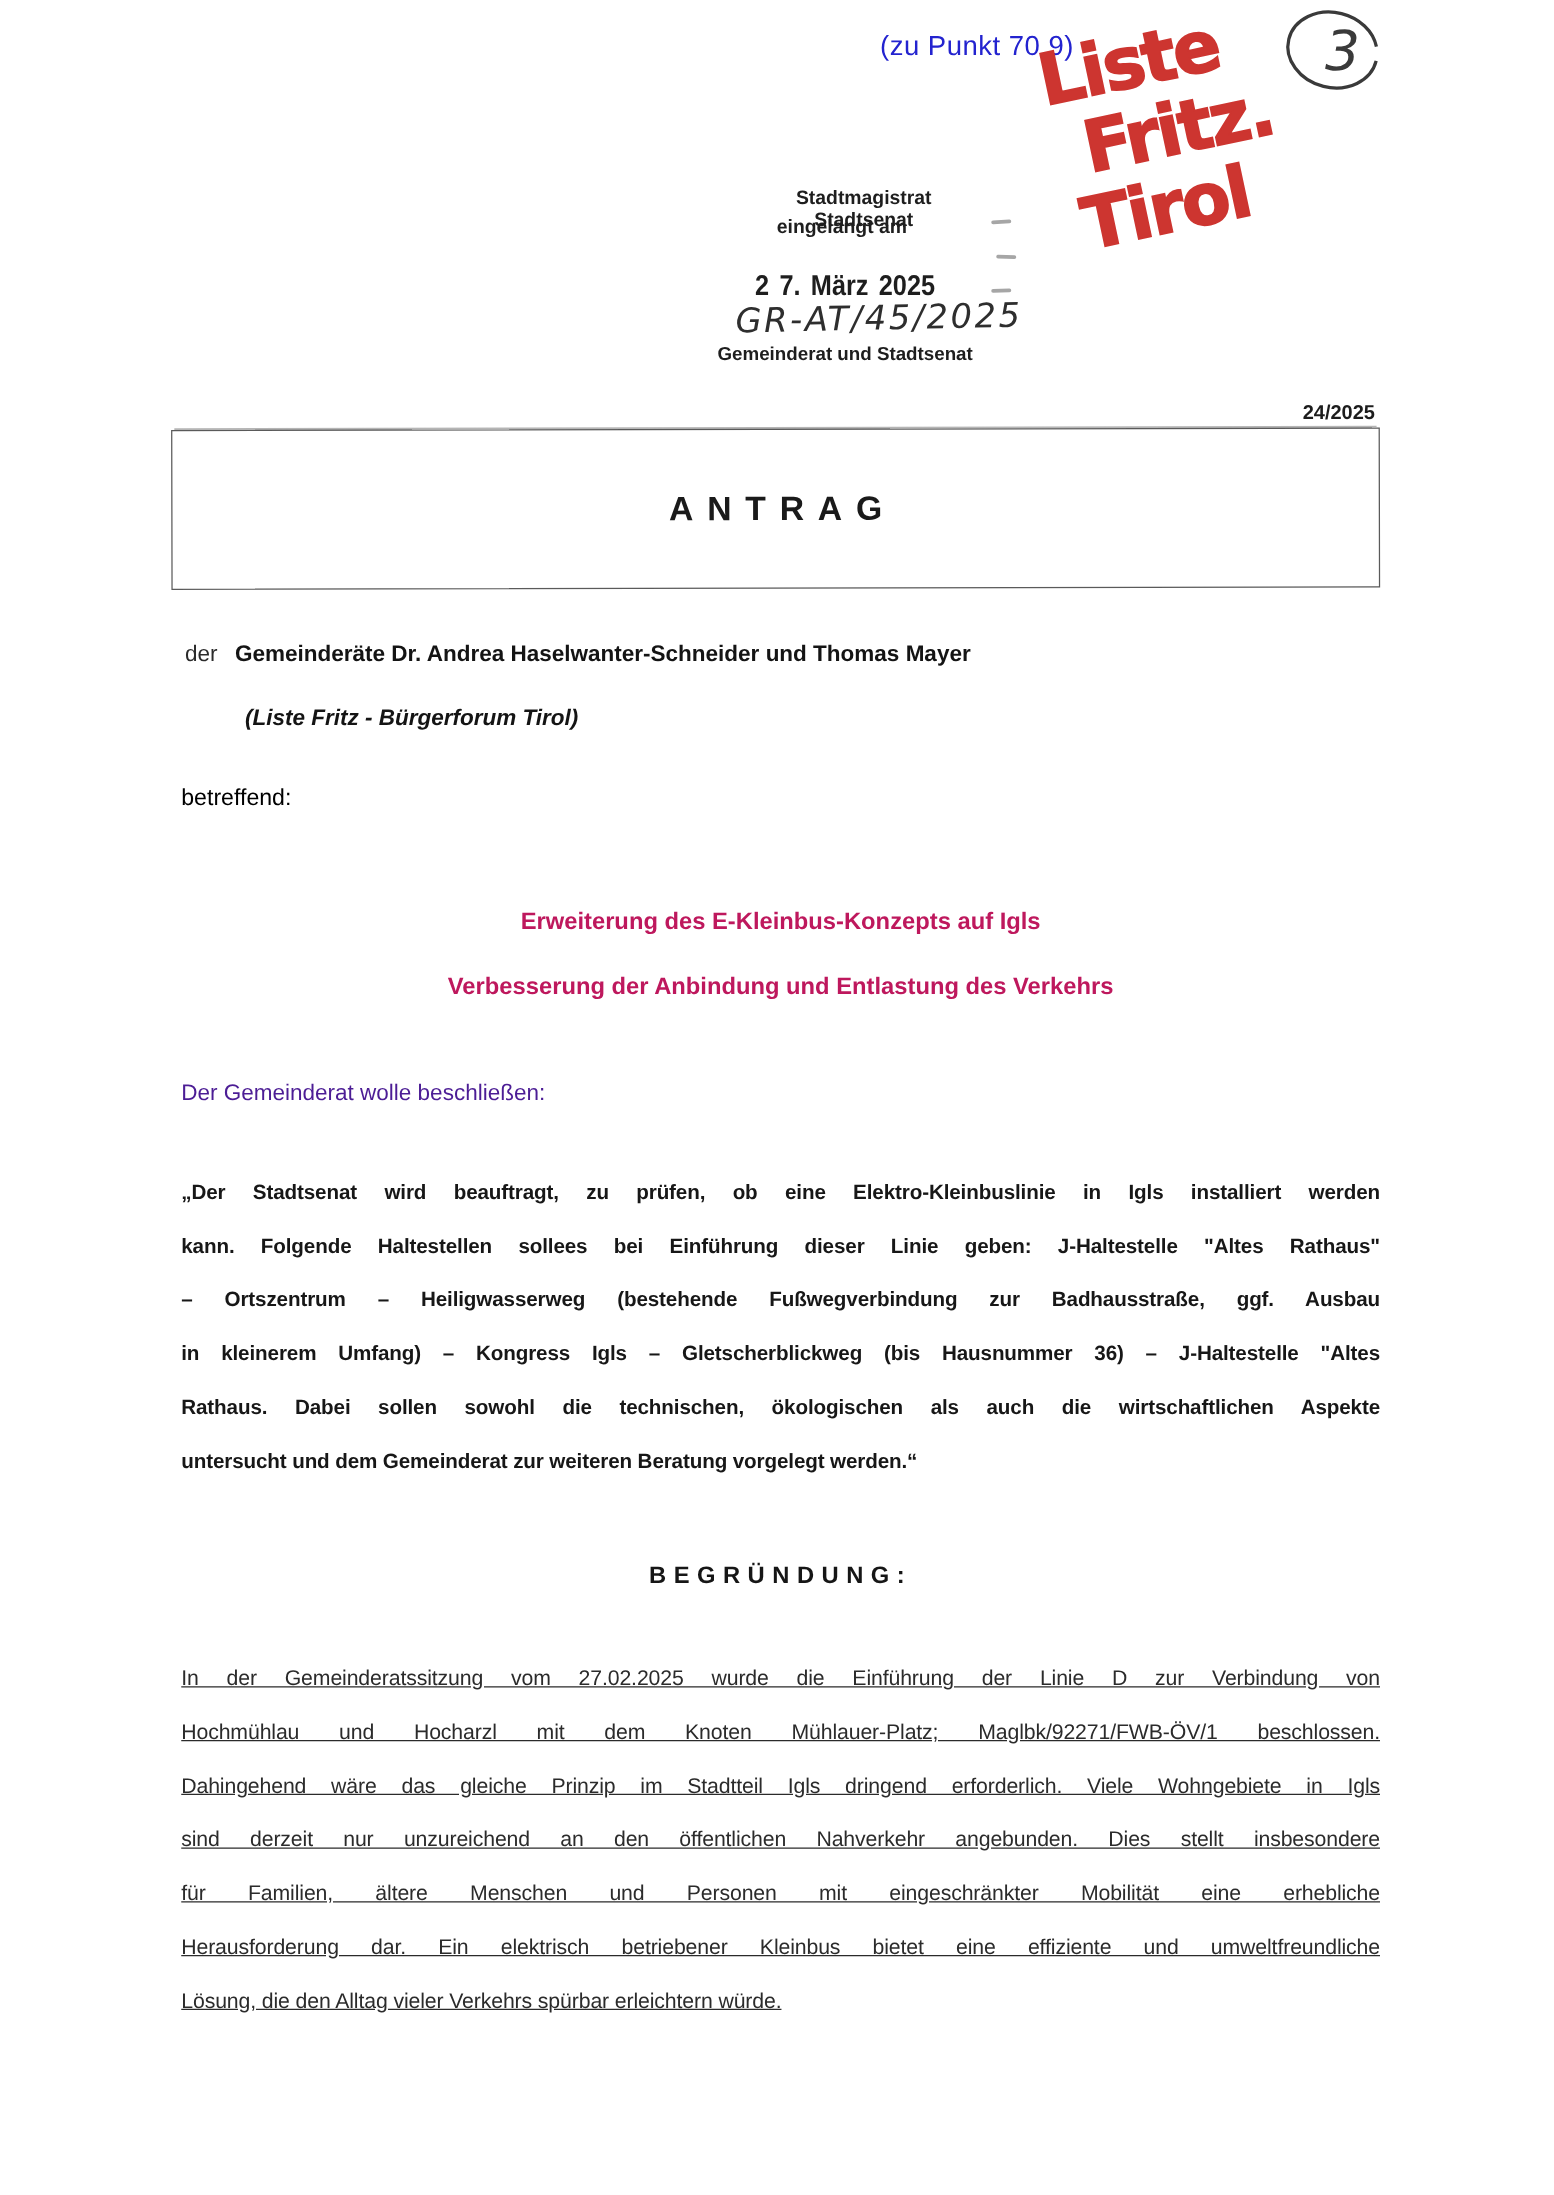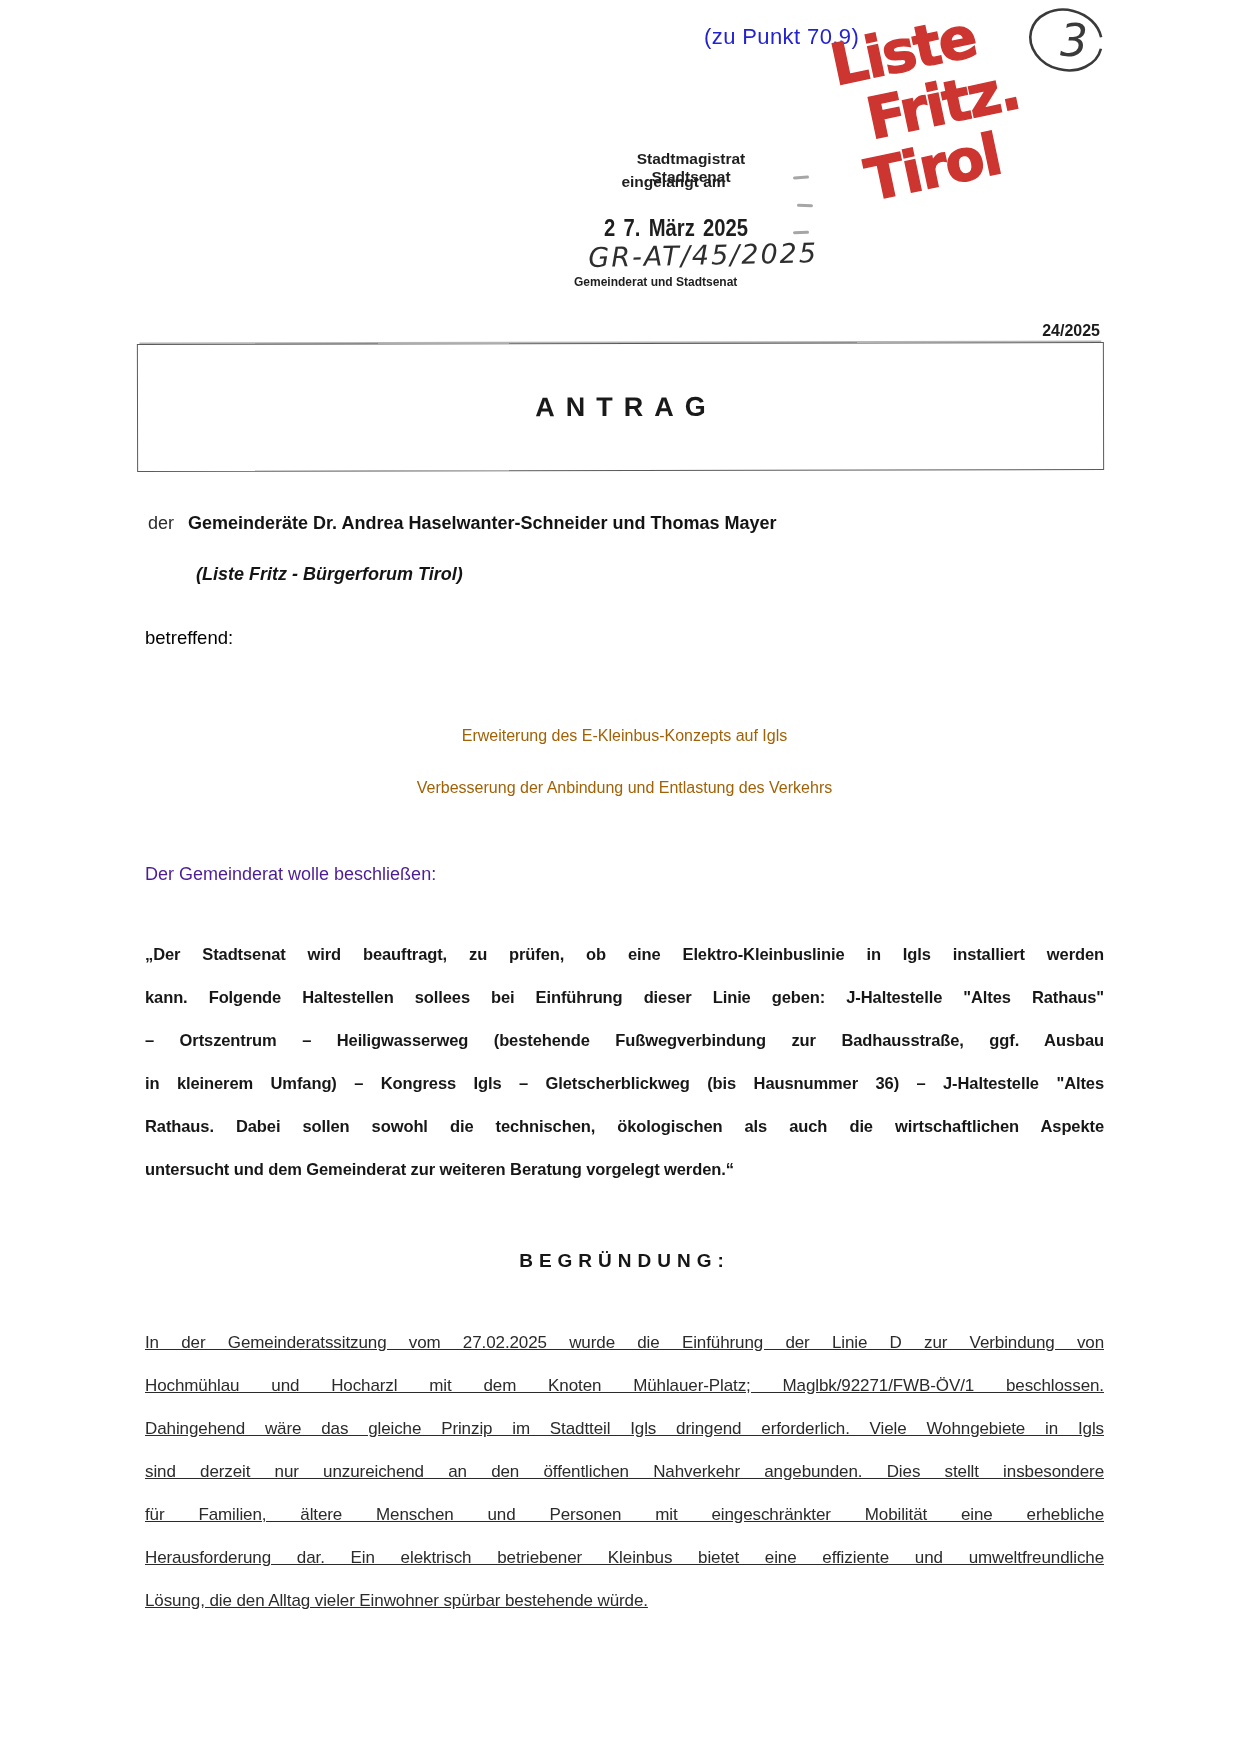--- a/index.html
+++ b/index.html
@@ -37,21 +37,21 @@
   .stamp-date{
     position:absolute;left:604px;top:215px;font-size:23px;font-weight:bold;
     transform:scale(.88,1);transform-origin:left top;white-space:nowrap;word-spacing:3px;
   }
   .stamp-ref{
     position:absolute;left:588px;top:242px;white-space:nowrap;
     font-family:"DejaVu Sans",sans-serif;font-style:italic;
     font-size:27px;letter-spacing:2px;color:#2e2e2e;
     transform:rotate(-1.2deg);transform-origin:left top;
   }
-  .stamp-dept{position:absolute;left:574px;top:275px;font-size:12px;font-weight:600;white-space:nowrap;}
+  .stamp-dept{position:absolute;left:574px;top:275px;font-size:15px;font-weight:600;white-space:nowrap;}
   .dash{position:absolute;width:16px;height:3px;background:#a6a6a6;border-radius:2px;}
   .d1{left:793px;top:176px;transform:rotate(-4deg);}
   .d2{left:797px;top:204px;transform:rotate(2deg);}
   .d3{left:793px;top:231px;transform:rotate(-2deg);}
   
   .doc-number{position:absolute;right:143px;top:322px;font-size:16px;font-weight:bold;color:#1c1c1c;}
   
   .antrag-box{
     position:absolute;left:137px;top:343px;width:967px;height:128px;
     border:1.6px solid #5a5a5a;box-sizing:border-box;
@@ -63,21 +63,21 @@
     font-size:27px;font-weight:bold;color:#1a1a1a;
     letter-spacing:11px;padding-left:11px;
   }
   
   .proposer-line{position:absolute;left:148px;top:513px;font-size:18px;white-space:nowrap;}
   .proposer-line .prefix{color:#2b2b2b;margin-right:14px;}
   .proposer-line .names{font-weight:bold;color:#141414;}
   .party{position:absolute;left:196px;top:564px;font-size:18px;font-weight:bold;font-style:italic;color:#141414;}
   .betreffend{position:absolute;left:145px;top:627px;font-size:18.5px;color:#000000;}
   
-  .subject{position:absolute;left:145px;width:959px;text-align:center;font-size:16px;font-weight:normal;color:#a16207;}
+  .subject{position:absolute;left:145px;width:959px;text-align:center;font-size:19px;font-weight:bold;color:#be185d;}
   .s1{top:727px;}
   .s2{top:779px;}
   .intro{position:absolute;left:145px;top:864px;font-size:18px;color:#4c1d95;}
   
   .quote-block{
     position:absolute;left:145px;top:933px;width:959px;
     font-size:16.5px;font-weight:bold;color:#171717;line-height:43px;letter-spacing:-.1px;
   }
   .jline{text-align:justify;text-align-last:justify;}
   .jlast{text-align:left;}
@@ -148,16 +148,16 @@
 
   <div class="begr-heading">BEGRÜNDUNG:</div>
 
   <div class="just-block">
     <div class="jline">In der Gemeinderatssitzung vom 27.02.2025 wurde die Einführung der Linie D zur Verbindung von</div>
     <div class="jline">Hochmühlau und Hocharzl mit dem Knoten Mühlauer-Platz; Maglbk/92271/FWB-ÖV/1 beschlossen.</div>
     <div class="jline">Dahingehend wäre das gleiche Prinzip im Stadtteil Igls dringend erforderlich. Viele Wohngebiete in Igls</div>
     <div class="jline">sind derzeit nur unzureichend an den öffentlichen Nahverkehr angebunden. Dies stellt insbesondere</div>
     <div class="jline">für Familien, ältere Menschen und Personen mit eingeschränkter Mobilität eine erhebliche</div>
     <div class="jline">Herausforderung dar. Ein elektrisch betriebener Kleinbus bietet eine effiziente und umweltfreundliche</div>
-    <div class="jlast">Lösung, die den Alltag vieler Einwohner spürbar bestehende würde.</div>
+    <div class="jlast">Lösung, die den Alltag vieler Verkehrs spürbar erleichtern würde.</div>
   </div>
 
 </div>
 
 </body></html>

